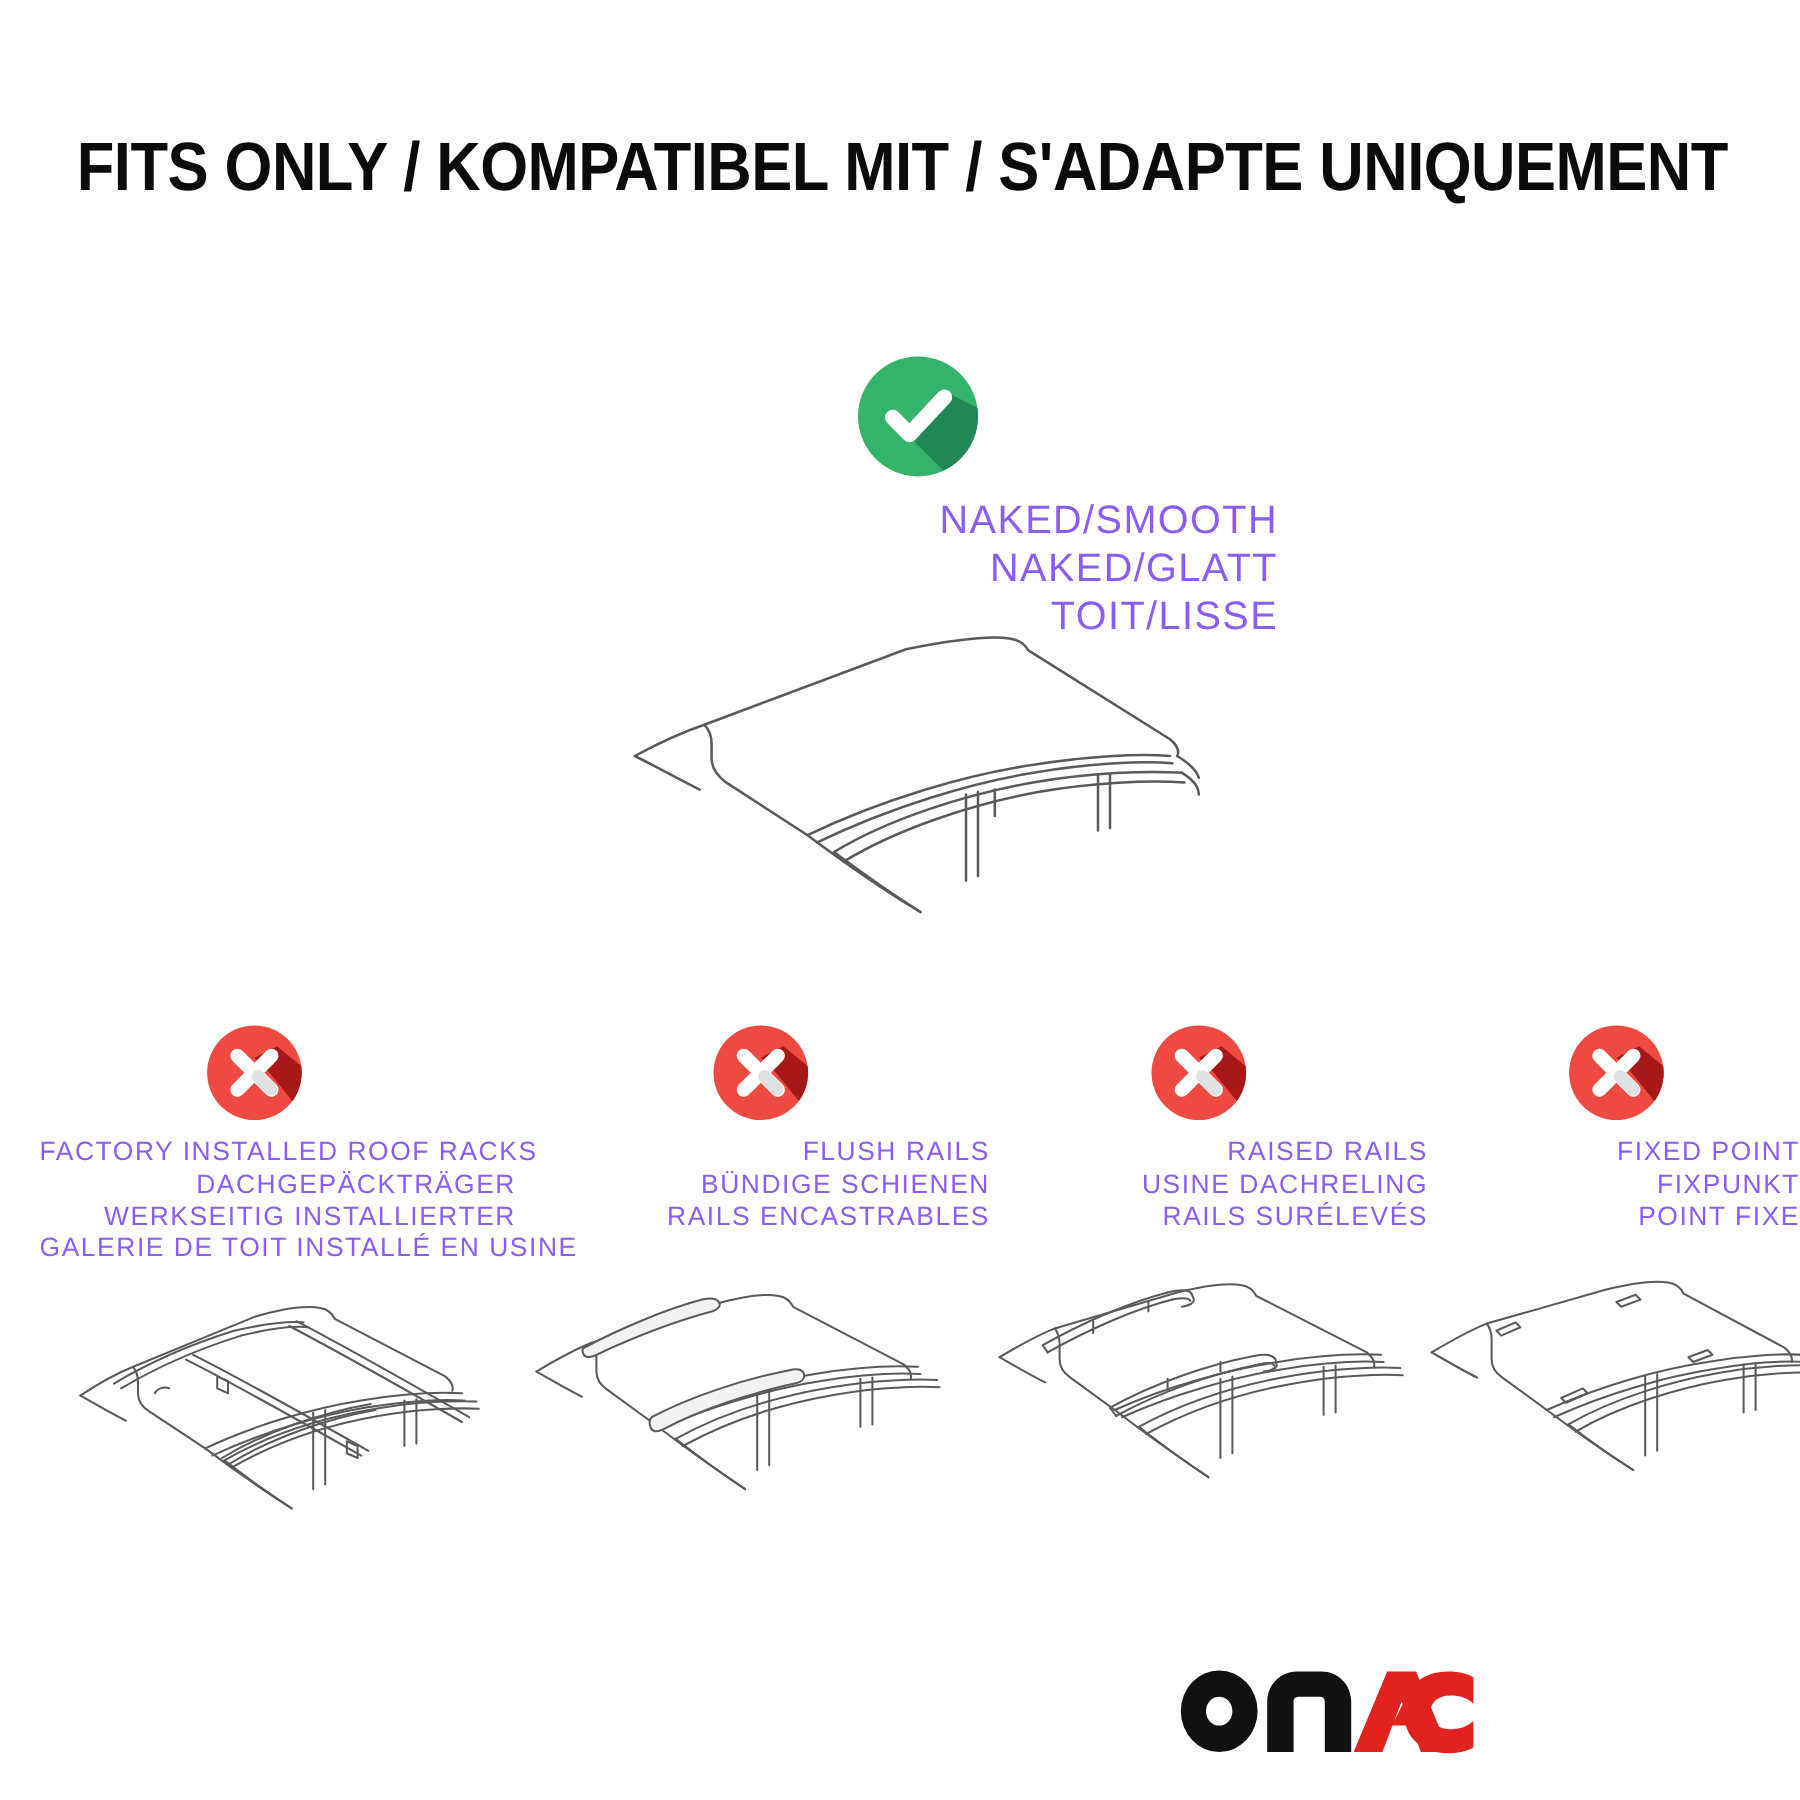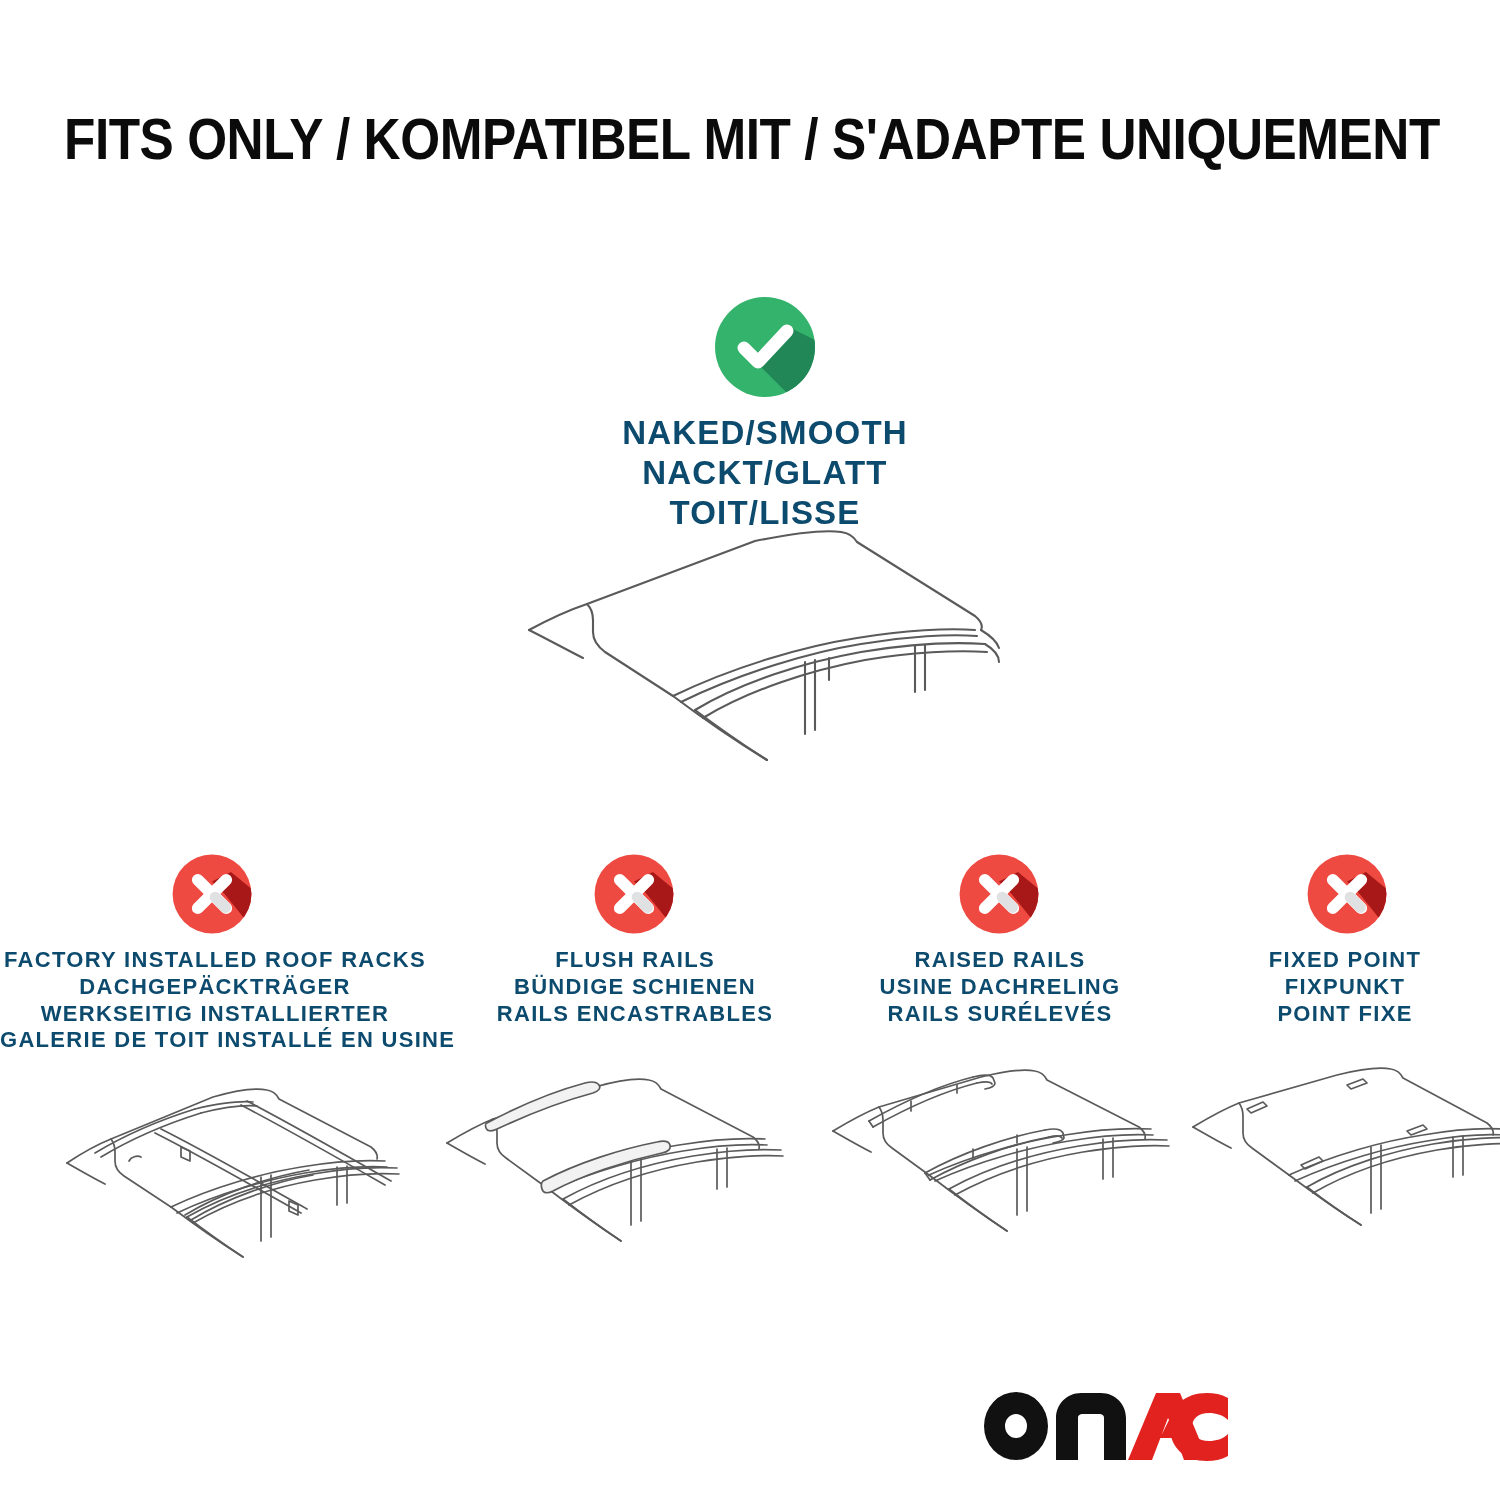--- a/index.html
+++ b/index.html
@@ -30,41 +30,42 @@
   
   .cell{position:absolute;text-align:center;}
 
   .icon-wrap{
     position:relative;
     margin:0 auto;
     display:block;
   }
   .label{
     font-family:"Liberation Sans", sans-serif;
-    font-weight:700;
-    color:#0c4a6e;
+    font-weight:400;
+    color:#8b5cf6;
     letter-spacing:1.4px;
     line-height:1.18;
     white-space:nowrap;
+    text-align:right;
   }
   .label div{white-space:nowrap;}
 
   
   .cell-top{
     left:465px; top:295px; width:600px;
   }
   .cell-top .label{font-size:33px; letter-spacing:1.2px; margin-top:14px; line-height:1.21;}
 
   
   .cell-bot .label{font-size:22px; letter-spacing:1.3px; line-height:1.22;}
   .c1{left:0px;   top:853px; width:430px;}
   .c2{left:445px; top:853px; width:380px;}
   .c3{left:810px; top:853px; width:380px;}
   .c4{left:1190px;top:853px; width:310px;}
-  .c1 .label{margin-top:12px;}
+  .c1 .label{margin-top:12px;padding-left:33px;}
   .c2 .label,.c3 .label,.c4 .label{margin-top:12px;}
 
   
   .roof{position:absolute;}
   .roof svg{display:block;}
 
   
   .logo{
     position:absolute;
     right:52px;
@@ -89,21 +90,21 @@
         </defs>
         <circle cx="52" cy="52" r="50" fill="#34b36c"></circle>
         <g clip-path="url(#clipGreen)">
           <polygon points="38,62 50,74 104,128 104,46 76,32" fill="#218556" opacity="0.95"></polygon>
         </g>
         <path d="M31 53 L45 67 L74 36" fill="none" stroke="#ffffff" stroke-width="13" stroke-linecap="round" stroke-linejoin="round"></path>
       </svg>
     </div>
     <div class="label">
       <div>NAKED/SMOOTH</div>
-      <div>NACKT/GLATT</div>
+      <div>NAKED/GLATT</div>
       <div>TOIT/LISSE</div>
     </div>
   </div>
 
   <div class="roof" style="left:505px; top:520px; width:520px; height:290px;">
     <svg width="520" height="290" viewBox="0 0 520 290">
       <g fill="none" stroke="#5a5a5a" stroke-width="2.1" stroke-linejoin="round" stroke-linecap="round">
 
         <path d="M24 110 C50 96 70 88 82 84 L250 21 C300 11 322 10 336 12 C344 13 349 17 352 22
                  L470 96 C476 101 478 106 476 110"></path>

